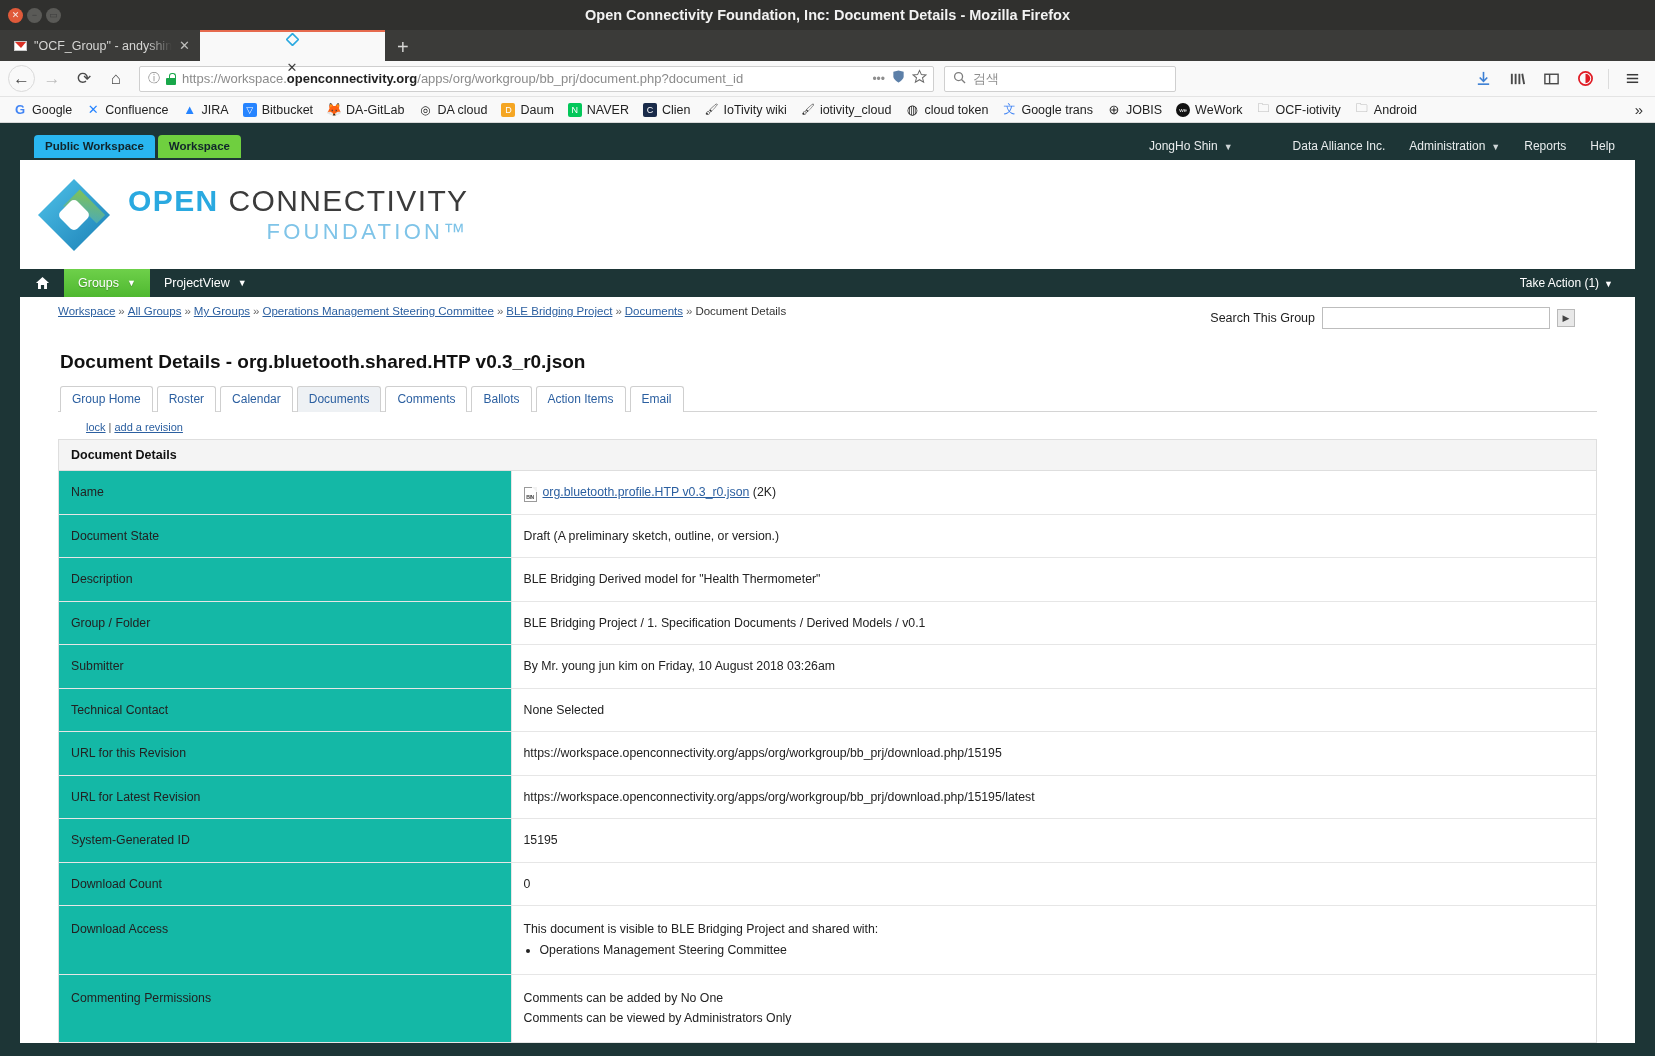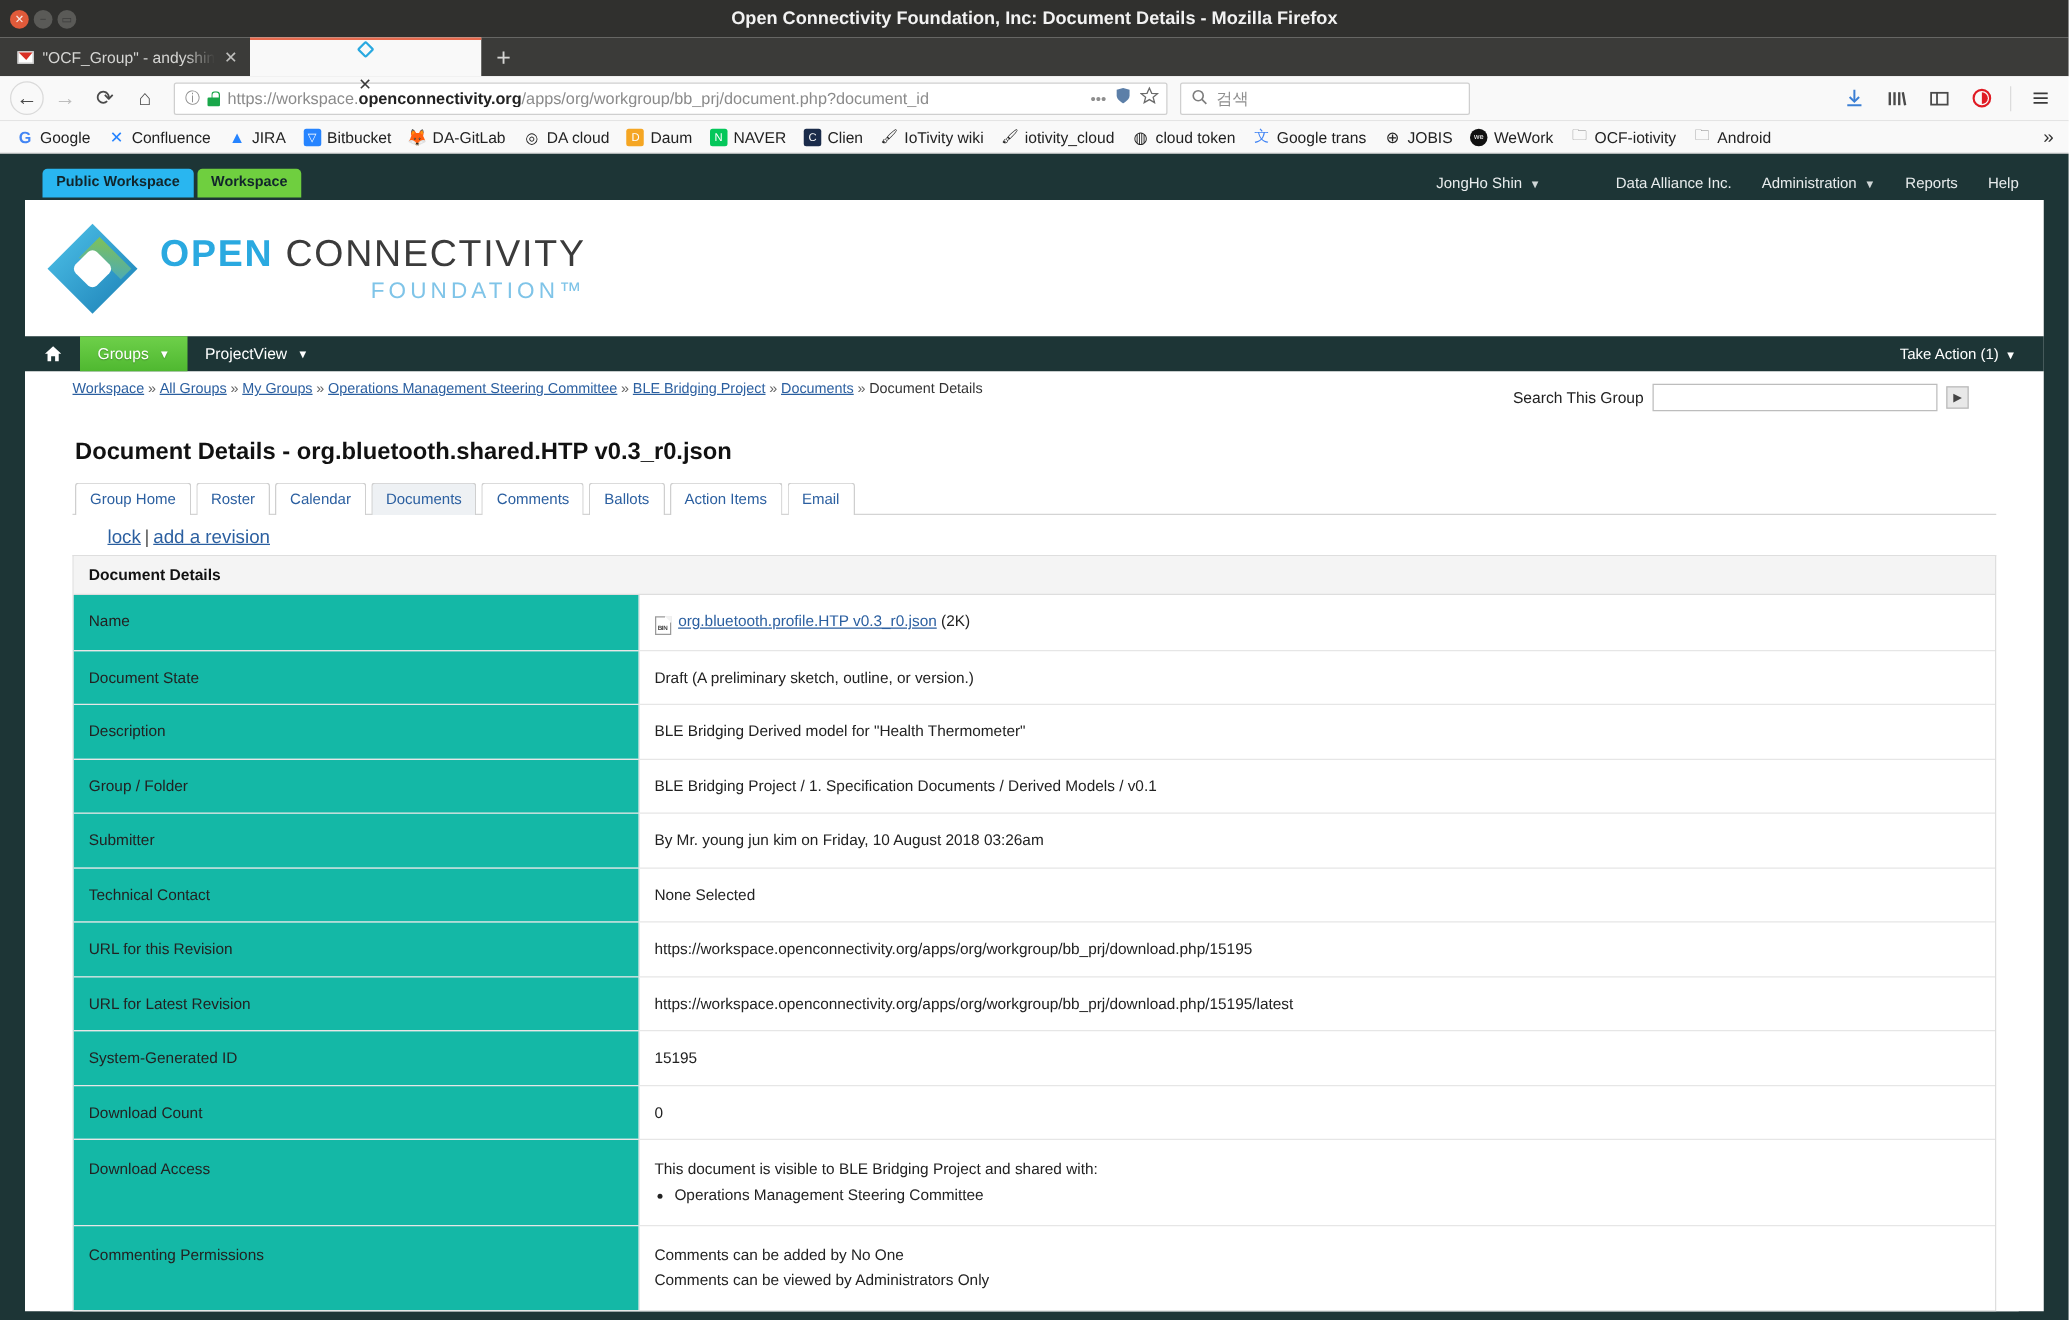--- a/index.html
+++ b/index.html
@@ -124,21 +124,21 @@
   .trm-gap { width: 36px; }
 
   .white-card { background:#fff; margin: 0 20px; min-height: 860px; }
 
   .logo-area { height: 109px; display:flex; align-items:center; padding-left: 14px; }
   .logo-mark { width: 80px; height: 80px; position:relative; flex-shrink:0; }
   .logo-text { margin-left: 14px; }
   .lt-line1 { font-size: 30px; letter-spacing: 1.4px; font-family:"Liberation Sans",sans-serif; }
   .lt-open { color:#2aa9e0; font-weight:bold; }
   .lt-conn { color:#3b3b3b; font-weight:300; }
-  .lt-line2 { font-size: 18px; letter-spacing: 3.3px; color:#7fc4e8; text-align:right; margin-top:1px;}
+  .lt-line2 { font-size: 22px; letter-spacing: 3.3px; color:#7fc4e8; text-align:right; margin-top:1px;}
 
   .green-nav { height: 28px; background:#1d3536; display:flex; align-items:center; position:relative; }
   .gn-home { width:44px; display:flex; align-items:center; justify-content:center; color:#fff; font-size:14px;}
   .gn-item { height:28px; display:flex; align-items:center; padding:0 14px; font-size:12.5px; color:#fff; }
   .gn-item.active { background: linear-gradient(to bottom,#6ed04a,#4fb830); color:#fff; text-shadow:0 1px 1px rgba(0,0,0,.25);}
   .gn-item .caret { margin-left:8px; font-size:9px; }
   .gn-right { position:absolute; right:22px; font-size:12px; color:#fff; }
   .gn-right .caret { margin-left:5px; font-size:9px; }
 
   .content { background:#fff; margin: 0 20px; padding: 0 18px; }
@@ -155,21 +155,21 @@
   h1.page-title { font-size: 19px; margin: 22px 0 12px 2px; color:#111; font-weight:bold; }
 
   .tabstrip { display:flex; gap:4px; border-bottom:1px solid #d4d4d4; padding-left:2px; }
   .tabstrip .t {
     border:1px solid #cfcfcf; border-bottom:none; background:#fff;
     padding: 5px 11px 6px; font-size:12px; color:#2b5fa0;
     border-radius: 3px 3px 0 0; position:relative; top:1px;
   }
   .tabstrip .t.current { background:#eef1f4; color:#2b5fa0; }
 
-  .actionlinks { font-size:15px; margin: 9px 0 6px 2px; padding-left: 26px; }
+  .actionlinks { font-size:11px; margin: 9px 0 6px 2px; padding-left: 26px; }
   .actionlinks a { color:#2b5fa0; text-decoration:underline; }
   .actionlinks .pipe { color:#555; margin:0 3px; }
 
   .dd-wrap { border-top:1px solid #dedede; border-left:1px solid #dedede; border-right:1px solid #dedede; }
   .dd-head { background:#f4f4f4; padding: 8px 12px; font-size:12.5px; font-weight:bold; color:#111;
              border-bottom:1px solid #dedede; }
   table.dd { width:100%; border-collapse:collapse; table-layout:fixed; }
   table.dd tr { border-bottom:1px solid #e6e6e6; }
   table.dd td { padding: 12px 12px; font-size:12.3px; color:#222; vertical-align:top; line-height:1.5; }
   table.dd td.k { width: 452px; background:#14b8a6; border-right:1px solid #e6e6e6; }

